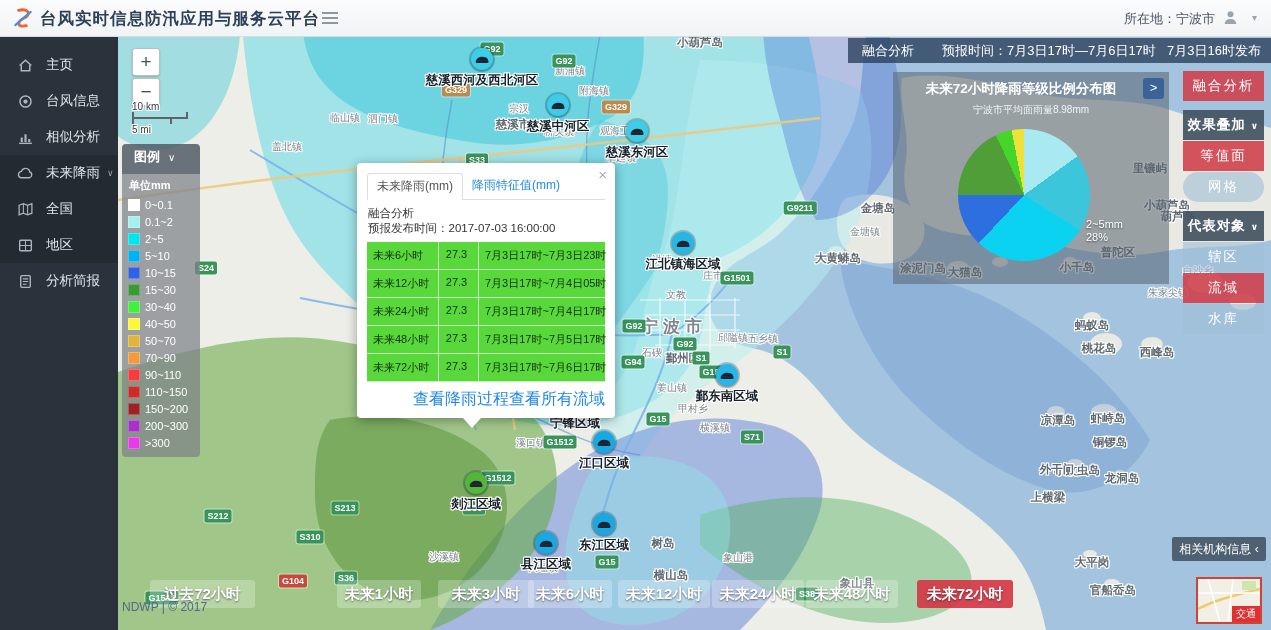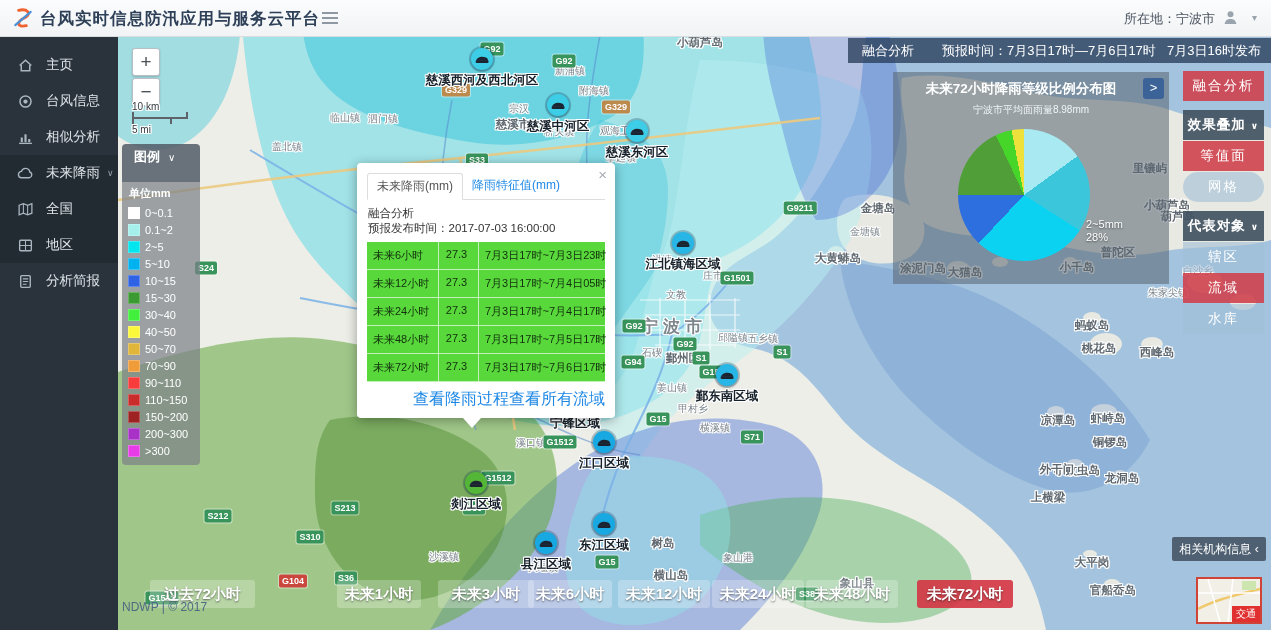--- a/index.html
+++ b/index.html
@@ -44,21 +44,21 @@
 
   
   #zoom-in,#zoom-out{position:absolute;left:132px;width:28px;height:28px;background:#fff;border:1px solid #b9bec4;border-radius:3px;font-size:19px;color:#4b5156;text-align:center;line-height:26px;z-index:6;cursor:pointer;box-shadow:0 1px 2px rgba(0,0,0,.2);}
   #zoom-in{top:48px;} #zoom-out{top:78px;}
   #scale{position:absolute;left:132px;top:101px;z-index:6;font-size:10px;color:#343a40;}
   #scale .bar{width:56px;height:7px;border:2px solid #5d6368;border-top:none;}
   #scale .bar2{width:40px;height:7px;border:2px solid #5d6368;border-bottom:none;margin-top:-2px;}
 
   
   #legend{position:absolute;left:122px;top:144px;width:78px;z-index:6;border-radius:4px;overflow:hidden;}
-  #legend-head{background:rgba(82,92,102,.85);color:#fff;font-size:13px;font-weight:bold;padding:4px 0 16px 12px;cursor:pointer;}
+  #legend-head{background:rgba(82,92,102,.85);color:#fff;font-size:13px;font-weight:bold;padding:4px 0 8px 12px;cursor:pointer;}
   #legend-head .chev{font-size:10px;margin-left:8px;font-weight:normal;}
   #legend-body{background:rgba(125,130,137,.72);padding:3px 6px 6px 6px;}
   #legend-unit{color:#fff;font-size:11px;margin:1px 0 3px 1px;font-weight:bold;}
   .legend-row{display:flex;align-items:center;height:17px;}
   .legend-swatch{width:12px;height:12px;margin-right:5px;flex:none;border:1px solid rgba(255,255,255,.25);}
   .legend-label{color:#fff;font-size:11px;white-space:nowrap;}
 
   
   #topbar{position:absolute;left:848px;top:38px;width:423px;height:25px;background:rgba(40,62,90,.78);z-index:5;display:flex;align-items:center;color:#fff;font-size:13px;}
   #topbar .tb{white-space:nowrap;}

